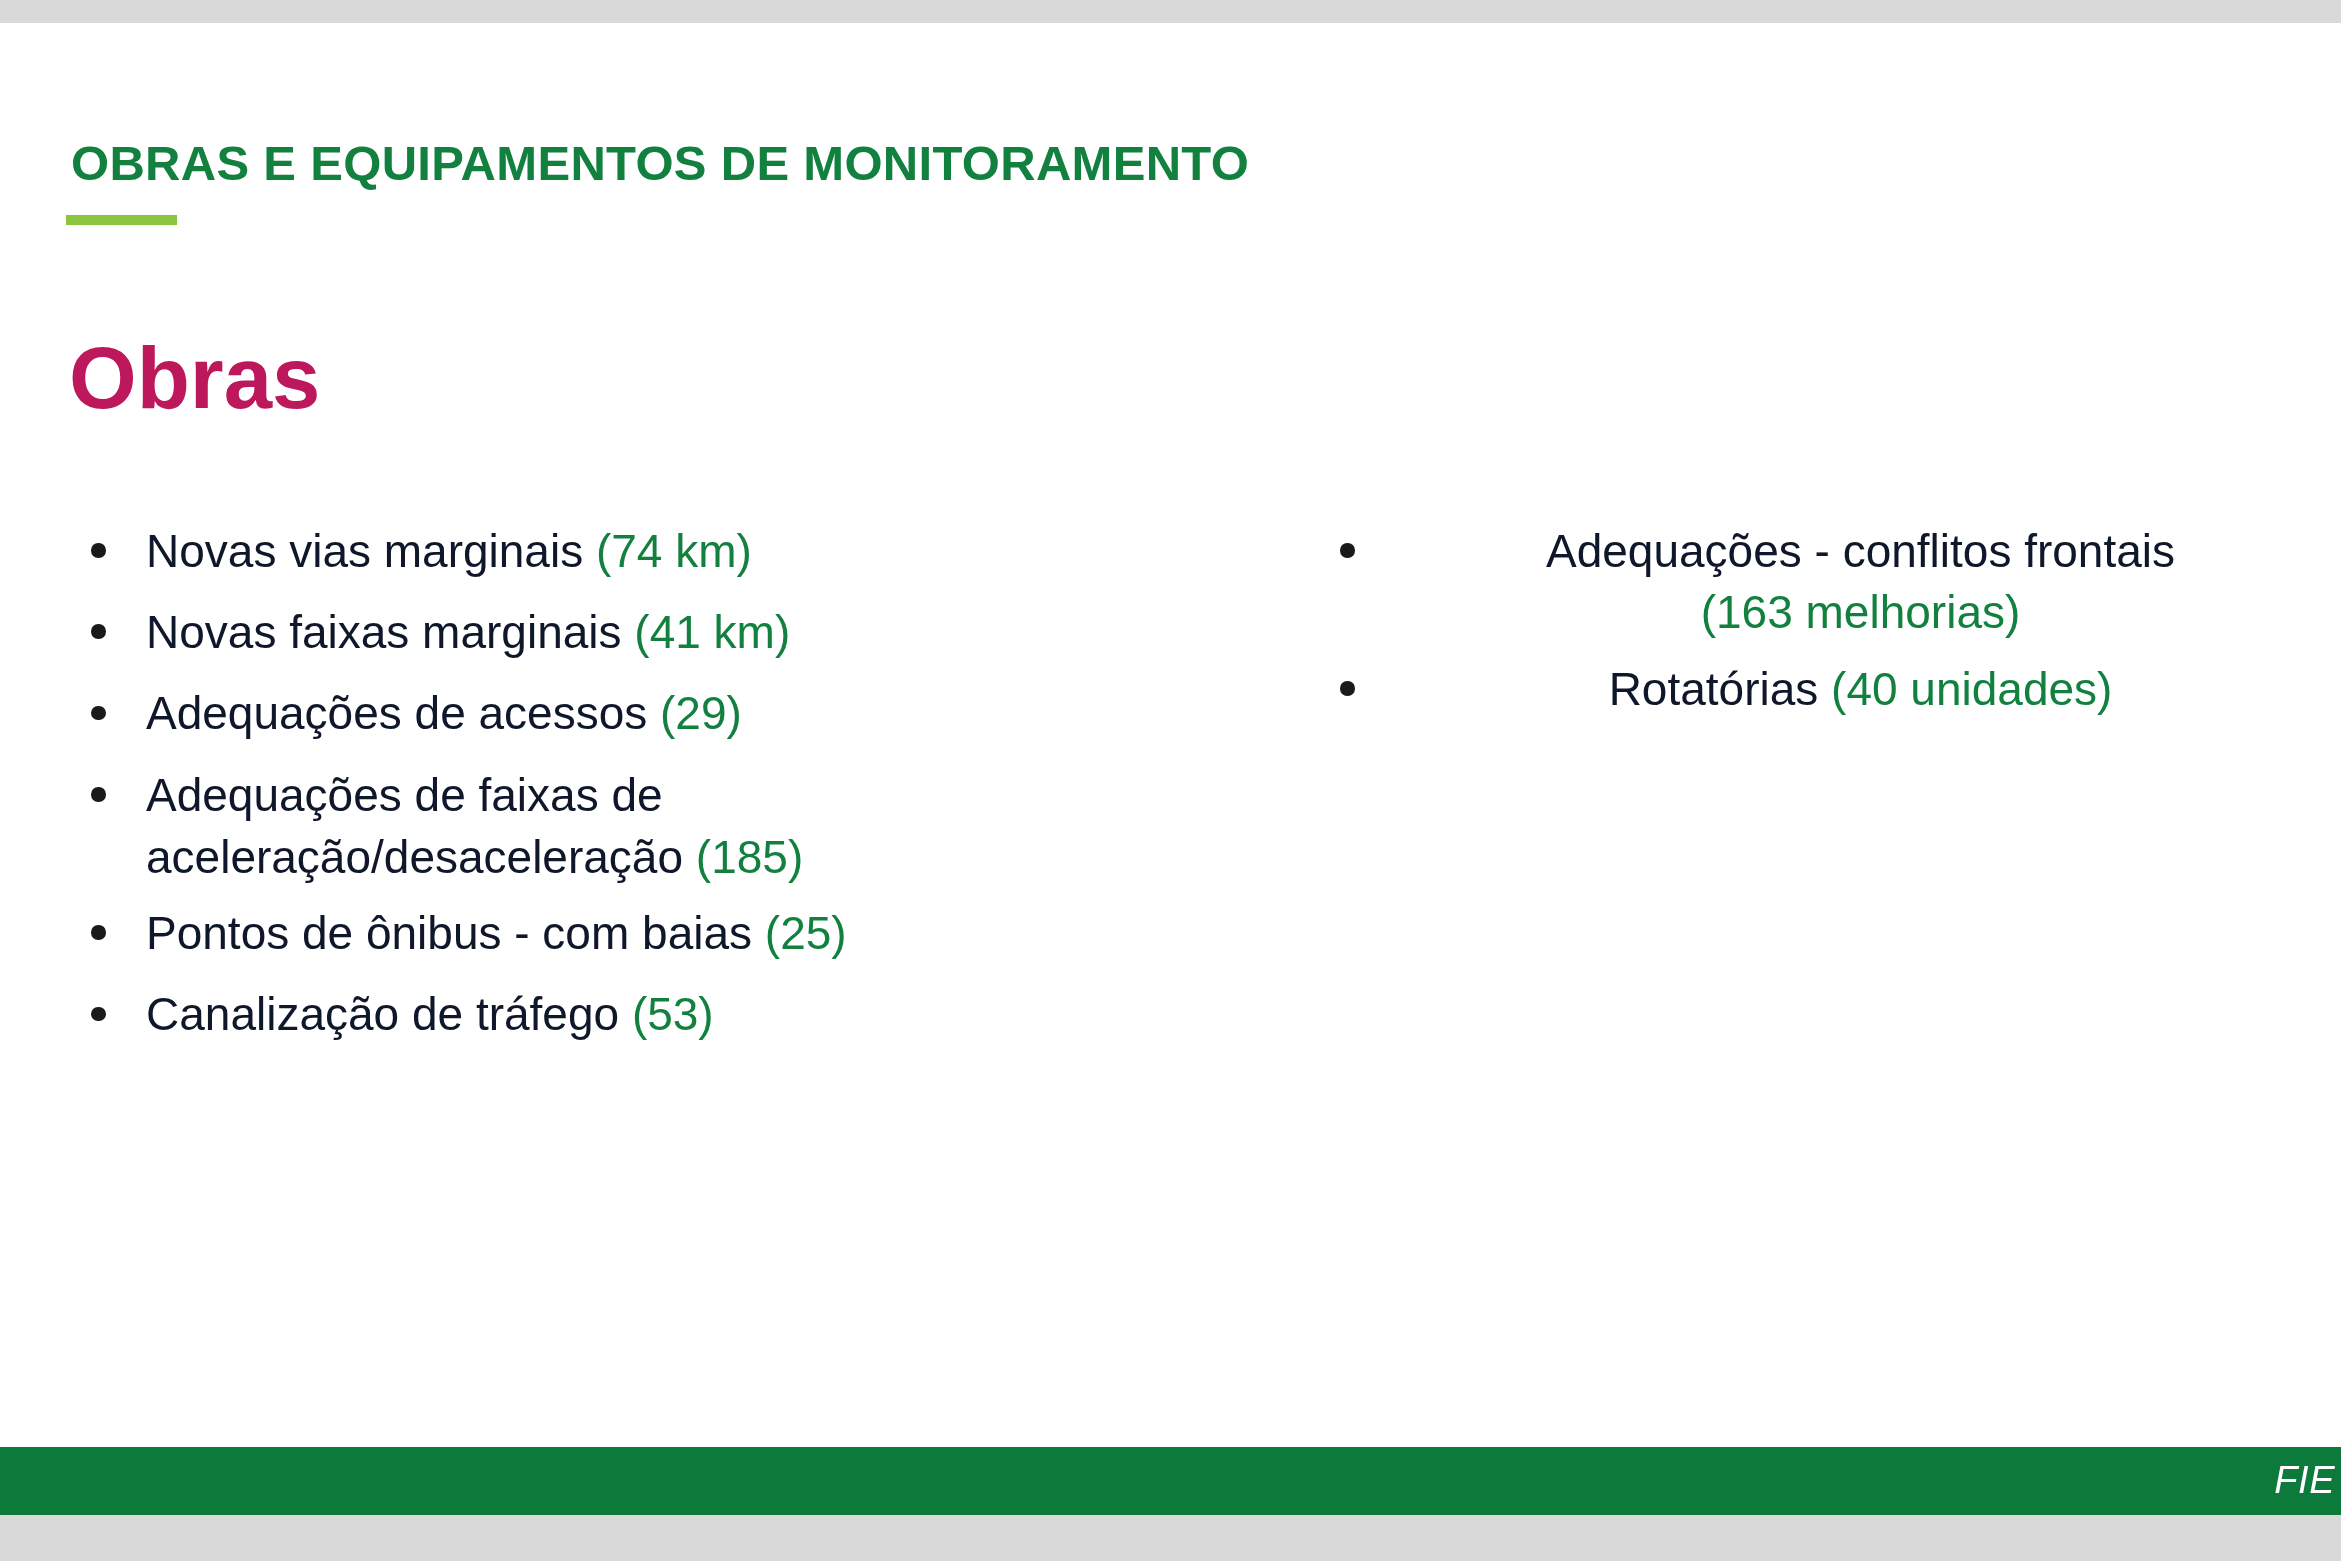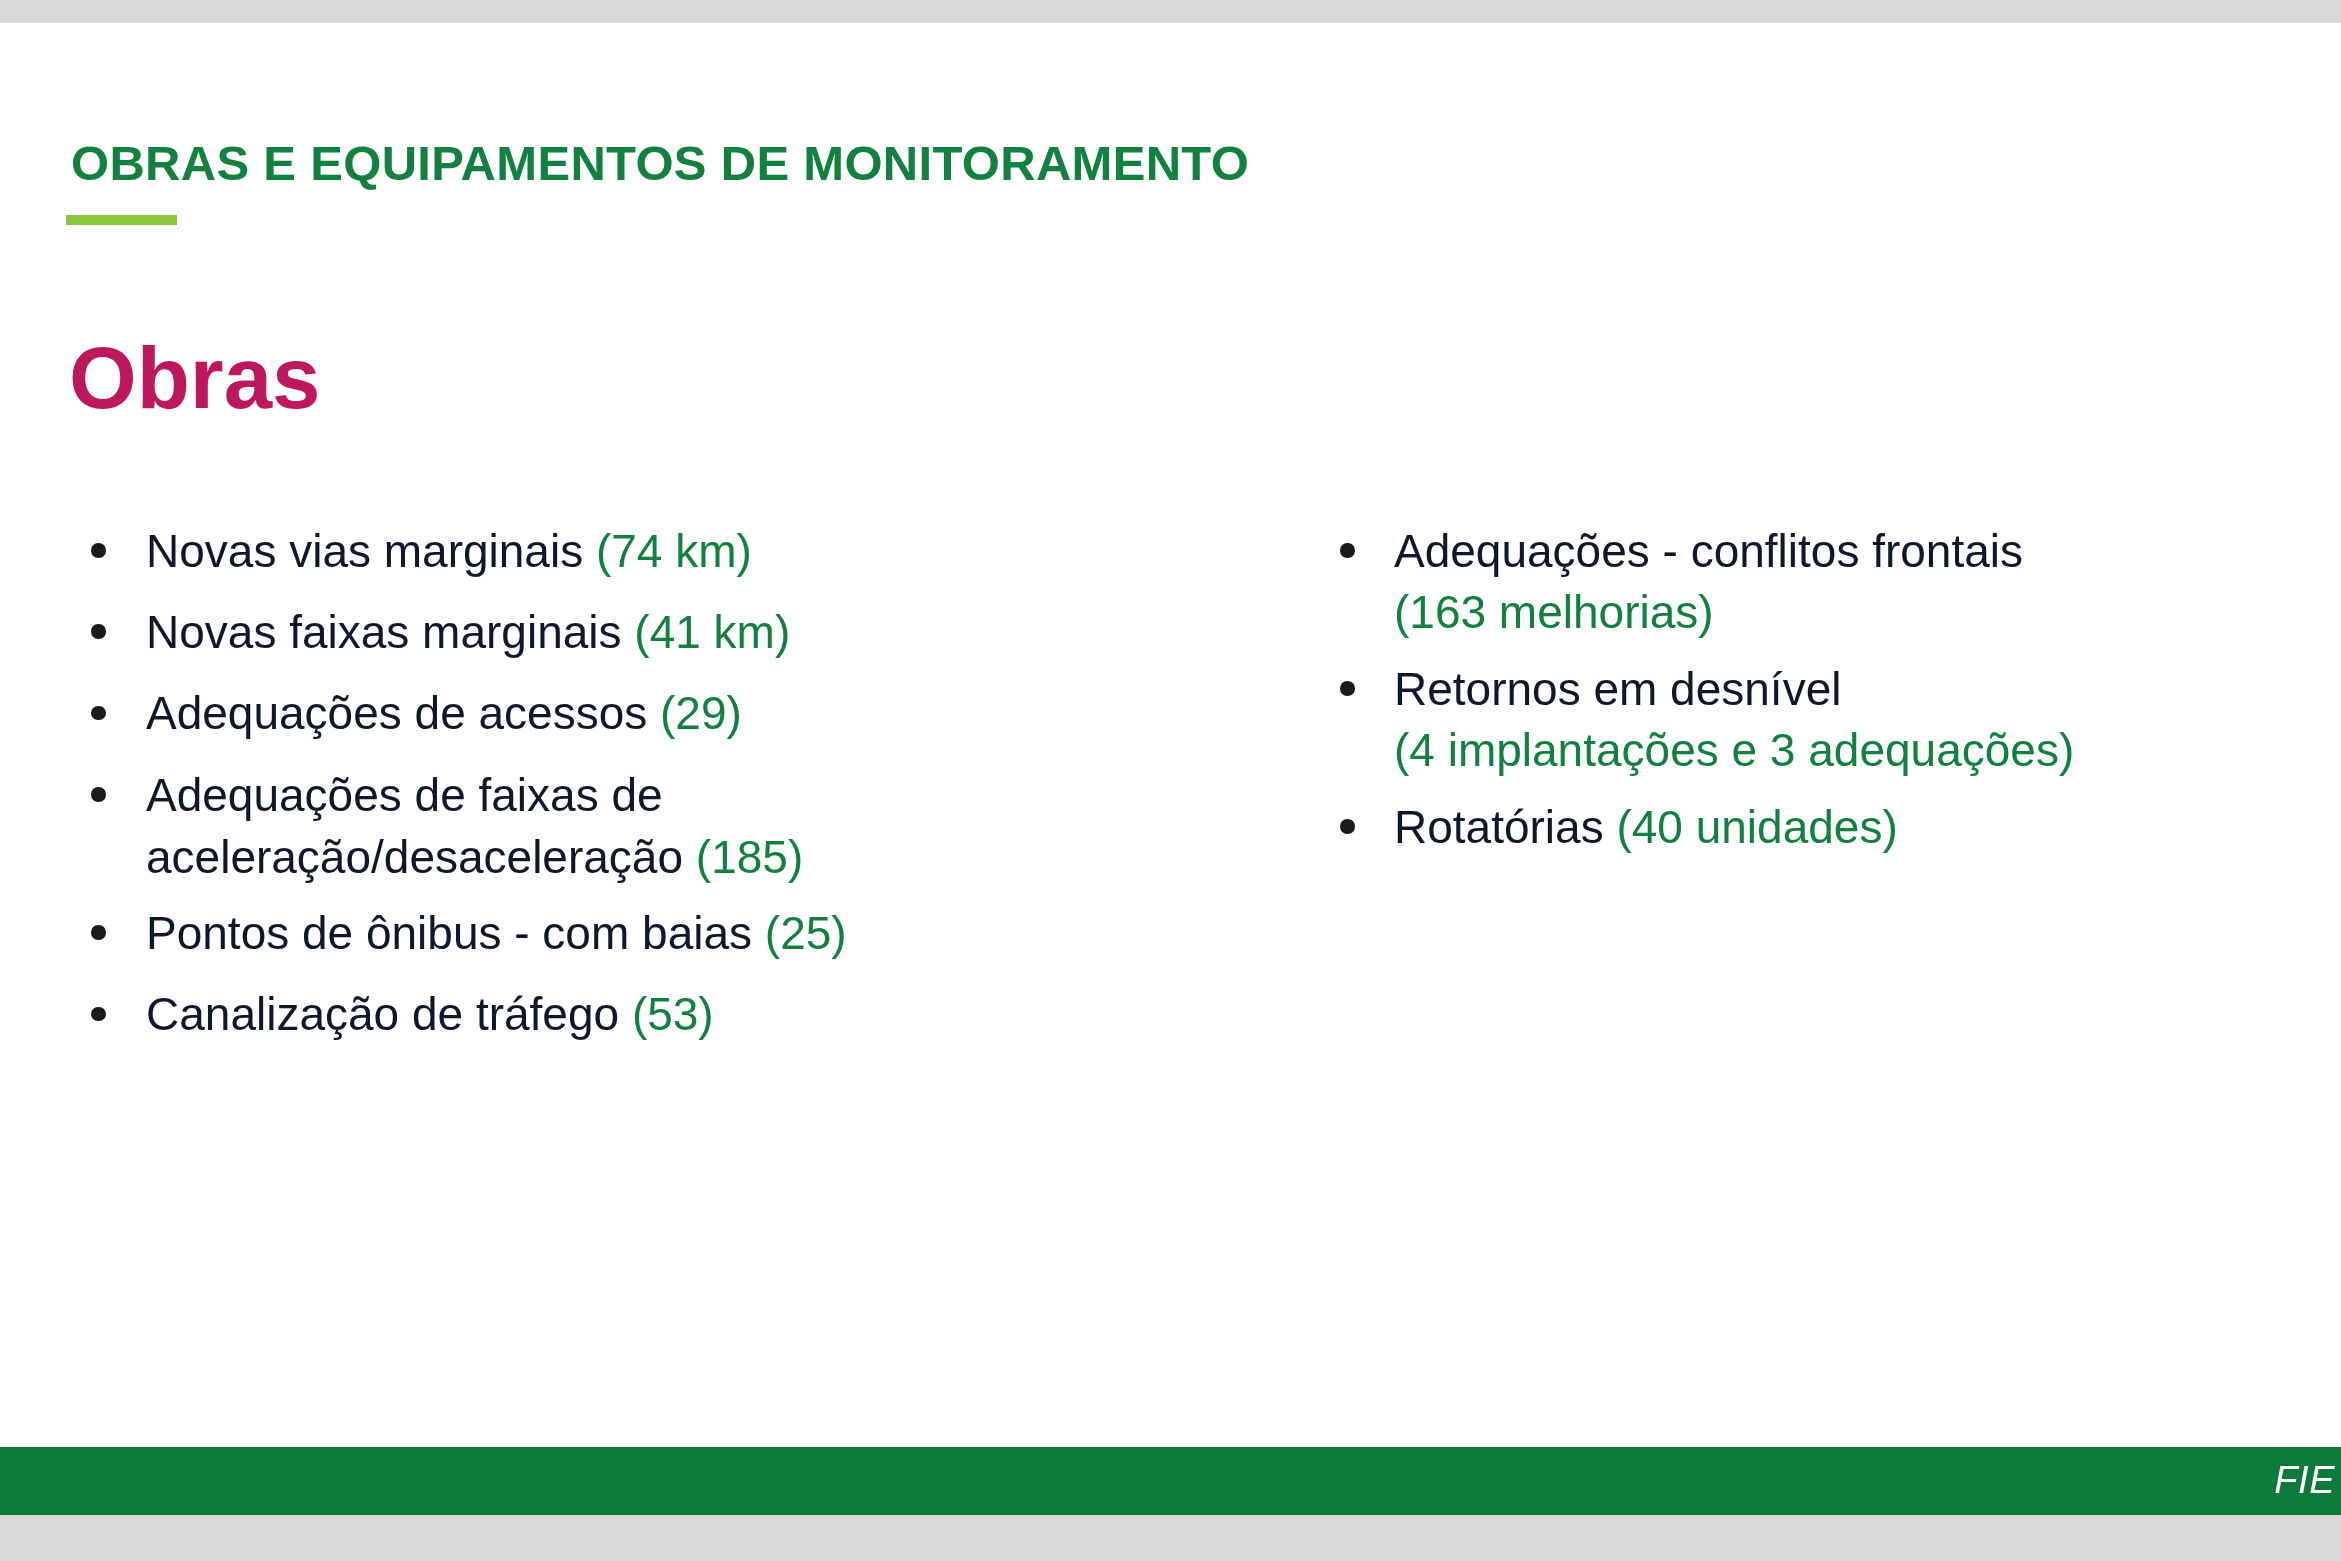--- a/index.html
+++ b/index.html
@@ -91,21 +91,21 @@
   .col-right { left: 1296px; width: 1031px; }
 
   .bullet {
     position: relative;
     padding-left: 93px;
     margin-bottom: 29px;
     font-size: 46px;
     line-height: 1.14;
     color: #1a1a1a;
   }
-  .col-right .bullet { padding-left: 98px; }
+  .col-right .bullet { padding-left: 98px; text-align: center; }
 
   .bullet .dot {
     position: absolute;
     left: 38px;
     top: 18.5px;
     width: 14.5px;
     height: 14.5px;
     border-radius: 50%;
     background: #1a1a1a;
   }
@@ -189,25 +189,20 @@
     </div>
 
     <div class="col col-right">
 
       <div class="bullet two-line">
         <span class="dot"></span>
         <span class="txt">Adequações - conflitos frontais</span>
         <span class="line2"><span class="num">(163 melhorias)</span></span>
       </div>
 
-      <div class="bullet two-line">
-        <span class="dot"></span>
-        <span class="txt">Retornos em desnível</span>
-        <span class="line2"><span class="num">(4 implantações e 3 adequações)</span></span>
-      </div>
 
 
       <div class="bullet">
         <span class="dot"></span>
         <span class="txt">Rotatórias </span><span class="num">(40 unidades)</span>
       </div>
 
     </div>
 
     <div class="footer-band">

